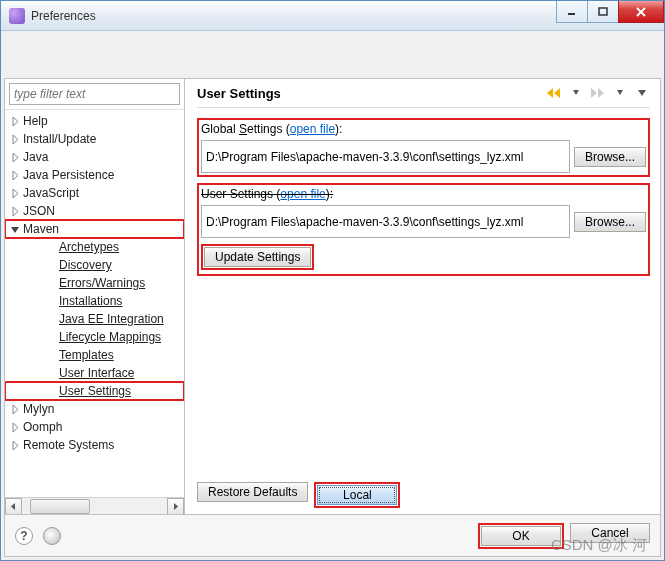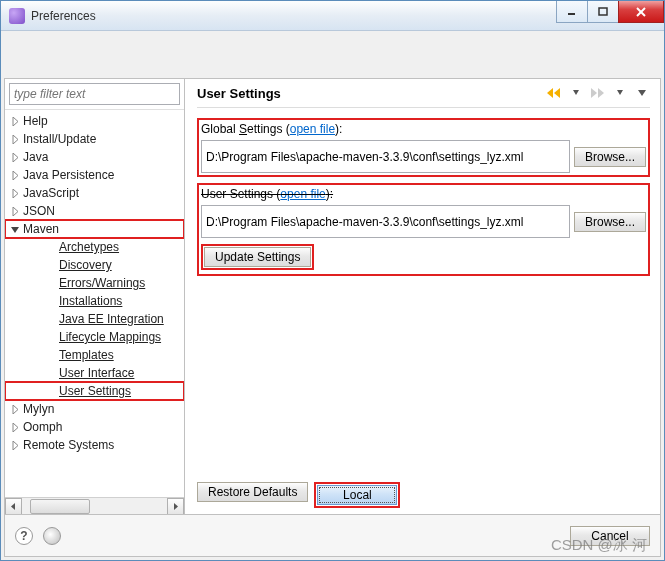--- a/index.html
+++ b/index.html
@@ -291,19 +291,20 @@
         </div>
       </div>
     </div>
 
     <div class="footer">
       <div class="footicons">
         <div class="footicon">?</div>
         <div class="footicon" style="background:radial-gradient(circle at 40% 40%,#fff,#bbb);"></div>
       </div>
       <div class="footbtns">
+        <span class="redbox" style="padding:1px;"><button class="std wide">OK</button></span>
         <button class="std wide">Cancel</button>
       </div>
     </div>
   </div>
 </div>
 
 <div class="watermark">CSDN @冰 河</div>
 
 </body></html>

